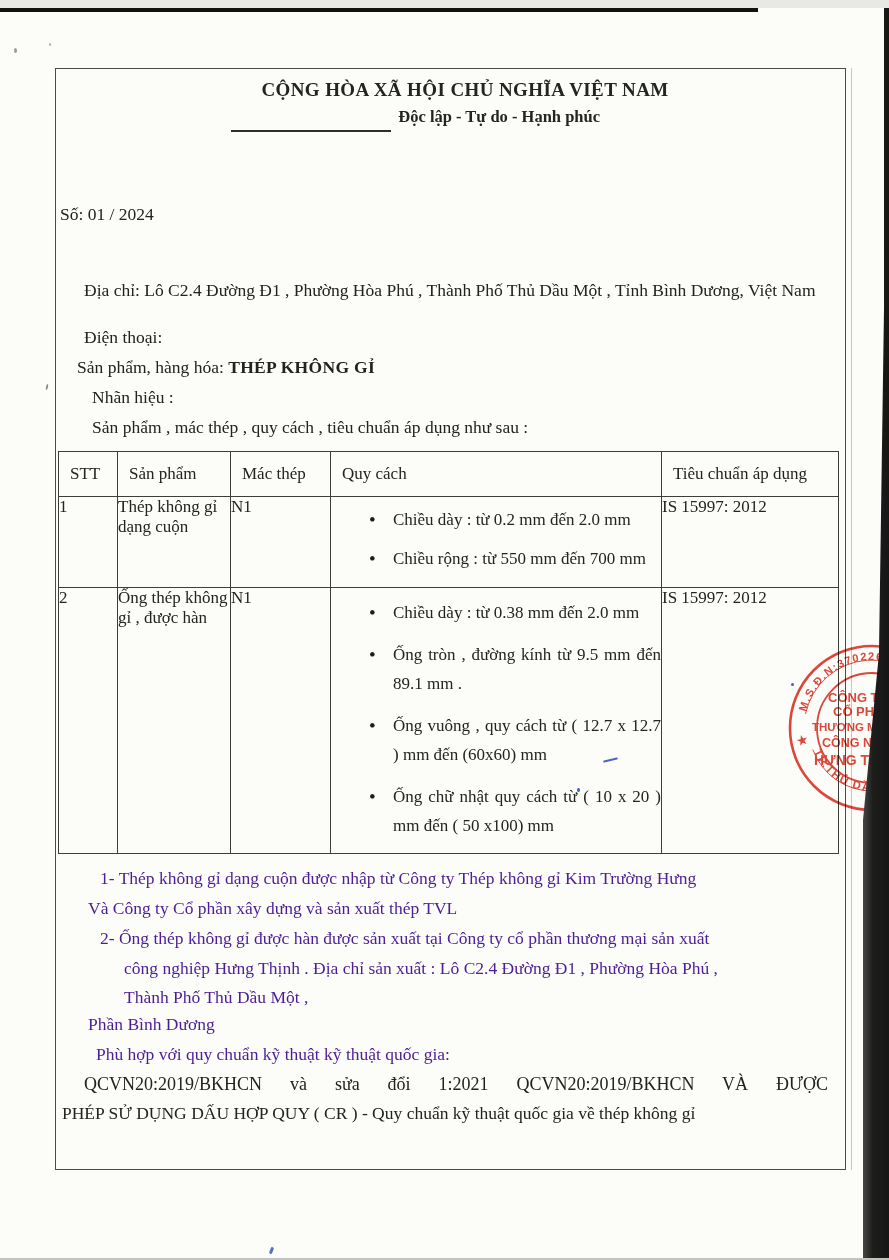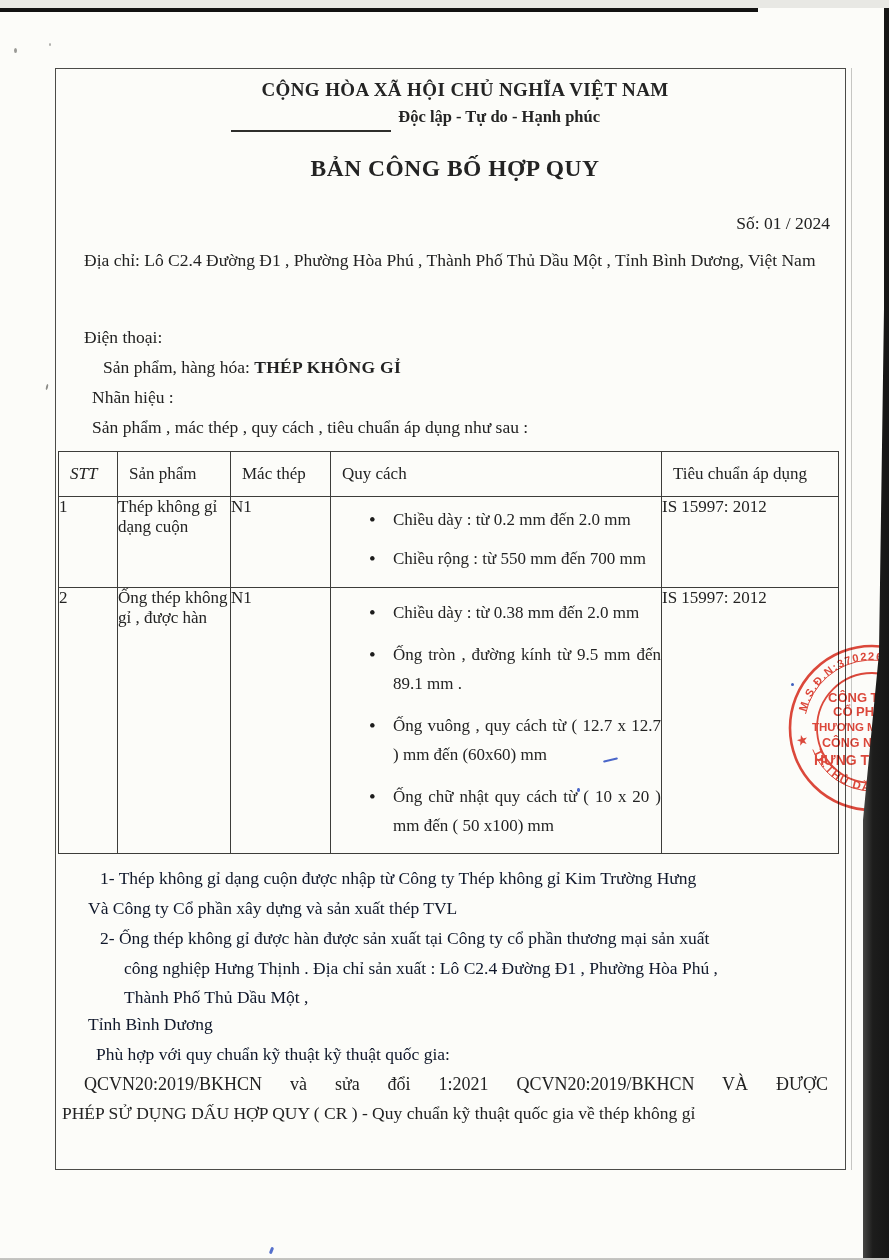--- a/index.html
+++ b/index.html
@@ -20,47 +20,47 @@
     background:rgba(110,110,108,.38);
   }
   
   .nat-header{left:70px;top:71px;width:790px;text-align:center;
     font-weight:bold;font-size:19px;letter-spacing:.4px;color:#242424;}
   .nat-motto{left:55px;top:99px;width:545px;text-align:right;
     font-weight:bold;font-size:16.5px;color:#242424;}
   .motto-underline{left:231px;top:122px;width:160px;height:2px;background:#2e2e2c;}
   .doc-title{left:70px;top:147px;width:770px;text-align:center;
     font-weight:bold;font-size:23.5px;letter-spacing:.5px;color:#232323;}
-  .doc-number{left:60px;top:205px;width:770px;text-align:right;font-size:17.5px;}
+  .doc-number{left:60px;top:196px;width:770px;text-align:left;font-size:17.5px;}
   
   .field{font-size:17.5px;line-height:31px;white-space:nowrap;}
   .field-wrap{font-size:17.5px;line-height:31px;white-space:normal;}
   .bold-val{font-weight:bold;letter-spacing:.3px;}
   
   table.spec{border-collapse:collapse;table-layout:fixed;width:780px;
     font-size:17px;color:#232323;}
   table.spec td,table.spec th{
     border:1.4px solid #3d3d3a;vertical-align:top;
     font-weight:normal;text-align:left;padding:0;}
   table.spec th{height:44px;vertical-align:middle;padding-left:11px;font-size:17px;}
-  th.c-stt{padding-left:0;text-align:center;font-style:italic;}
+  th.c-stt{padding-left:0;text-align:center;}
   td.c-stt{text-align:center;padding-top:13px;}
   td.c-sp{padding:13px 8px 0 11px;text-align:justify;}
   td.c-mt{text-align:center;padding-top:13px;}
   td.c-qc{padding:6px 14px 0 0;}
   td.c-tc{padding:13px 6px 0 11px;}
   ul.qc-list{margin:0;padding:0 0 0 62px;list-style:none;}
   ul.qc-list li{
     position:relative;margin:8px 0 10px 0;line-height:29px;text-align:justify;}
   ul.qc-list li::before{
     content:"\2022";position:absolute;left:-24px;top:0;
     font-size:19px;color:#1d1d1d;}
   .row2 ul.qc-list li{margin:10px 0 13px 0;}
   
-  .note-line{font-size:17.5px;line-height:29px;white-space:nowrap;color:#0f172a;}
+  .note-line{font-size:17.5px;line-height:29px;white-space:nowrap;color:#4c1d95;}
   .just-line{font-size:18px;line-height:29px;text-align:justify;text-align-last:justify;}
   .wide-line{font-size:17.5px;line-height:29px;white-space:nowrap;}
   
   .stamp-svg{left:758px;top:600px;mix-blend-mode:multiply;opacity:.92;}
   
   .edge-strip{
     left:862px;top:0;width:27px;height:1260px;
     background:linear-gradient(to right,#4a4a48 0%,#1d1d1c 40%,#161616 100%);
     clip-path:polygon(22px 0,27px 0,27px 1260px,1px 1260px,1px 812px,17px 645px,22px 300px);
   }
@@ -74,33 +74,32 @@
 
 <div class="scan">
 
   <div class="abs page-frame"></div>
   <div class="abs frame-shadow-line"></div>
 
   <div class="abs nat-header">CỘNG HÒA XÃ HỘI CHỦ NGHĨA VIỆT NAM</div>
   <div class="abs nat-motto">Độc lập - Tự do - Hạnh phúc</div>
   <div class="abs motto-underline"></div>
 
-  <div class="abs doc-title">BẢN CÔNG BỐ HỢP QUY</div>
   <div class="abs doc-number">Số: 01 / 2024</div>
 
-  <div class="abs field-wrap" style="left:84px;top:237px;width:752px;">
+  <div class="abs field-wrap" style="left:84px;top:267px;width:752px;">
     <span>Địa chỉ:</span>
     <span>Lô C2.4 Đường Đ1 , Phường Hòa Phú , Thành Phố Thủ Dầu Một , Tỉnh Bình Dương, Việt Nam</span>
   </div>
   <div class="abs field" style="left:84px;top:314px;">
     <span>Điện thoại:</span>
     <span></span>
   </div>
 
-  <div class="abs field" style="left:103px;top:344px;">
+  <div class="abs field" style="left:77px;top:344px;">
     <span>Sản phẩm, hàng hóa:</span>
     <span class="bold-val">THÉP KHÔNG GỈ</span>
   </div>
   <div class="abs field" style="left:92px;top:374px;">
     <span>Nhãn hiệu :</span>
     <span></span>
   </div>
   <div class="abs field" style="left:92px;top:404px;text-align:right;">Sản phẩm , mác thép , quy cách , tiêu chuẩn áp dụng như sau :</div>
 
   <table class="spec abs" style="left:58px;top:443px;">
@@ -146,21 +145,21 @@
       <td class="c-tc">IS 15997: 2012</td>
     </tr>
   </tbody>
     </table>
 
   <div class="abs note-line" style="left:100px;top:856px;">1-  Thép không gỉ dạng cuộn được nhập từ Công ty Thép không gỉ Kim Trường Hưng</div>
   <div class="abs note-line" style="left:88px;top:886px;">Và Công ty Cổ phần xây dựng và sản xuất thép TVL</div>
   <div class="abs note-line" style="left:100px;top:916px;">2-  Ống thép không gỉ được hàn được sản xuất tại Công ty cổ phần thương mại sản xuất</div>
   <div class="abs note-line" style="left:124px;top:946px;">công nghiệp Hưng Thịnh . Địa chỉ sản xuất : Lô C2.4 Đường Đ1 , Phường Hòa Phú ,</div>
   <div class="abs note-line" style="left:124px;top:975px;">Thành Phố Thủ Dầu Một ,</div>
-  <div class="abs note-line" style="left:88px;top:1002px;">Tỉnh Bình Dương</div>
+  <div class="abs note-line" style="left:88px;top:1002px;">Phần Bình Dương</div>
   <div class="abs note-line" style="left:96px;top:1032px;">Phù hợp với quy chuẩn kỹ thuật kỹ thuật quốc gia:</div>
   <div class="abs just-line" style="left:84px;top:1062px;width:744px;">QCVN20:2019/BKHCN và sửa đổi 1:2021 QCVN20:2019/BKHCN VÀ ĐƯỢC</div>
   <div class="abs wide-line" style="left:62px;top:1091px;width:778px;">PHÉP SỬ DỤNG DẤU HỢP QUY ( CR ) -  Quy chuẩn kỹ thuật quốc gia về thép không gỉ</div>
 
   <svg class="abs stamp-svg" width="140" height="230" viewBox="758 600 140 230">
     <g fill="none" stroke="#dc392b">
       <circle cx="872" cy="720" r="82" stroke-width="2.6"></circle>
       <circle cx="872" cy="720" r="55" stroke-width="1.8"></circle>
       <path id="arcTop" d="M 805.5 705.9 A 68 68 0 0 1 935.9 696.7"></path>
       <path id="arcBot" d="M 812.8 741.5 A 63 63 0 0 0 931.2 741.5"></path>

